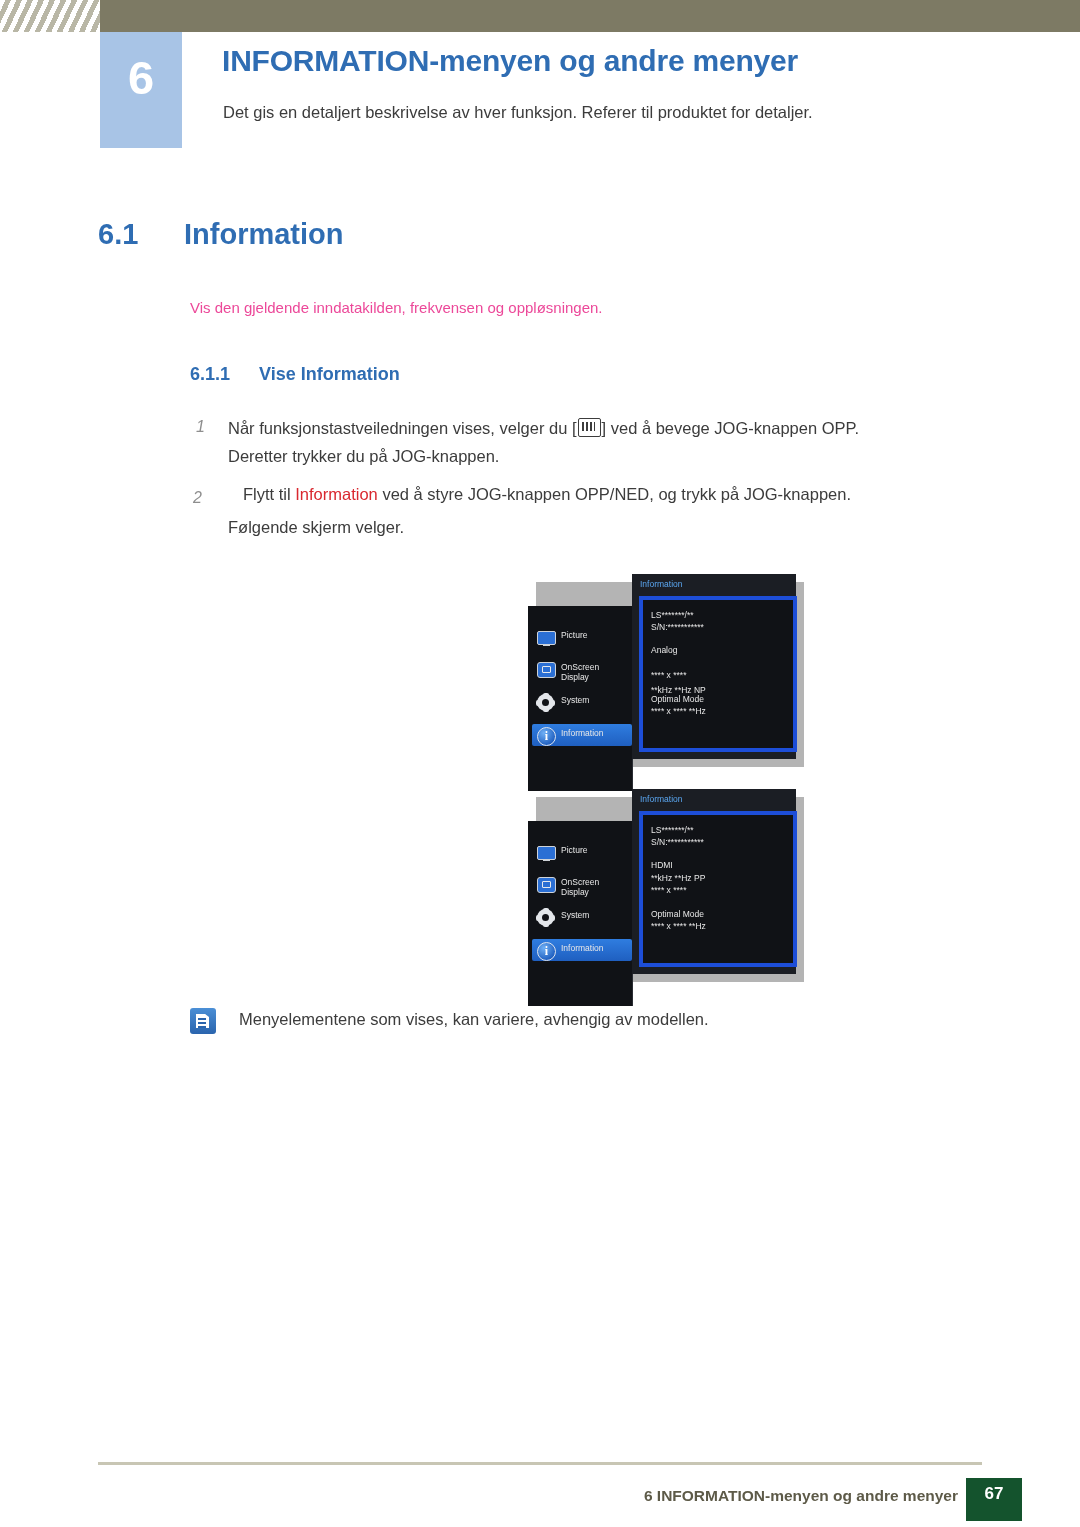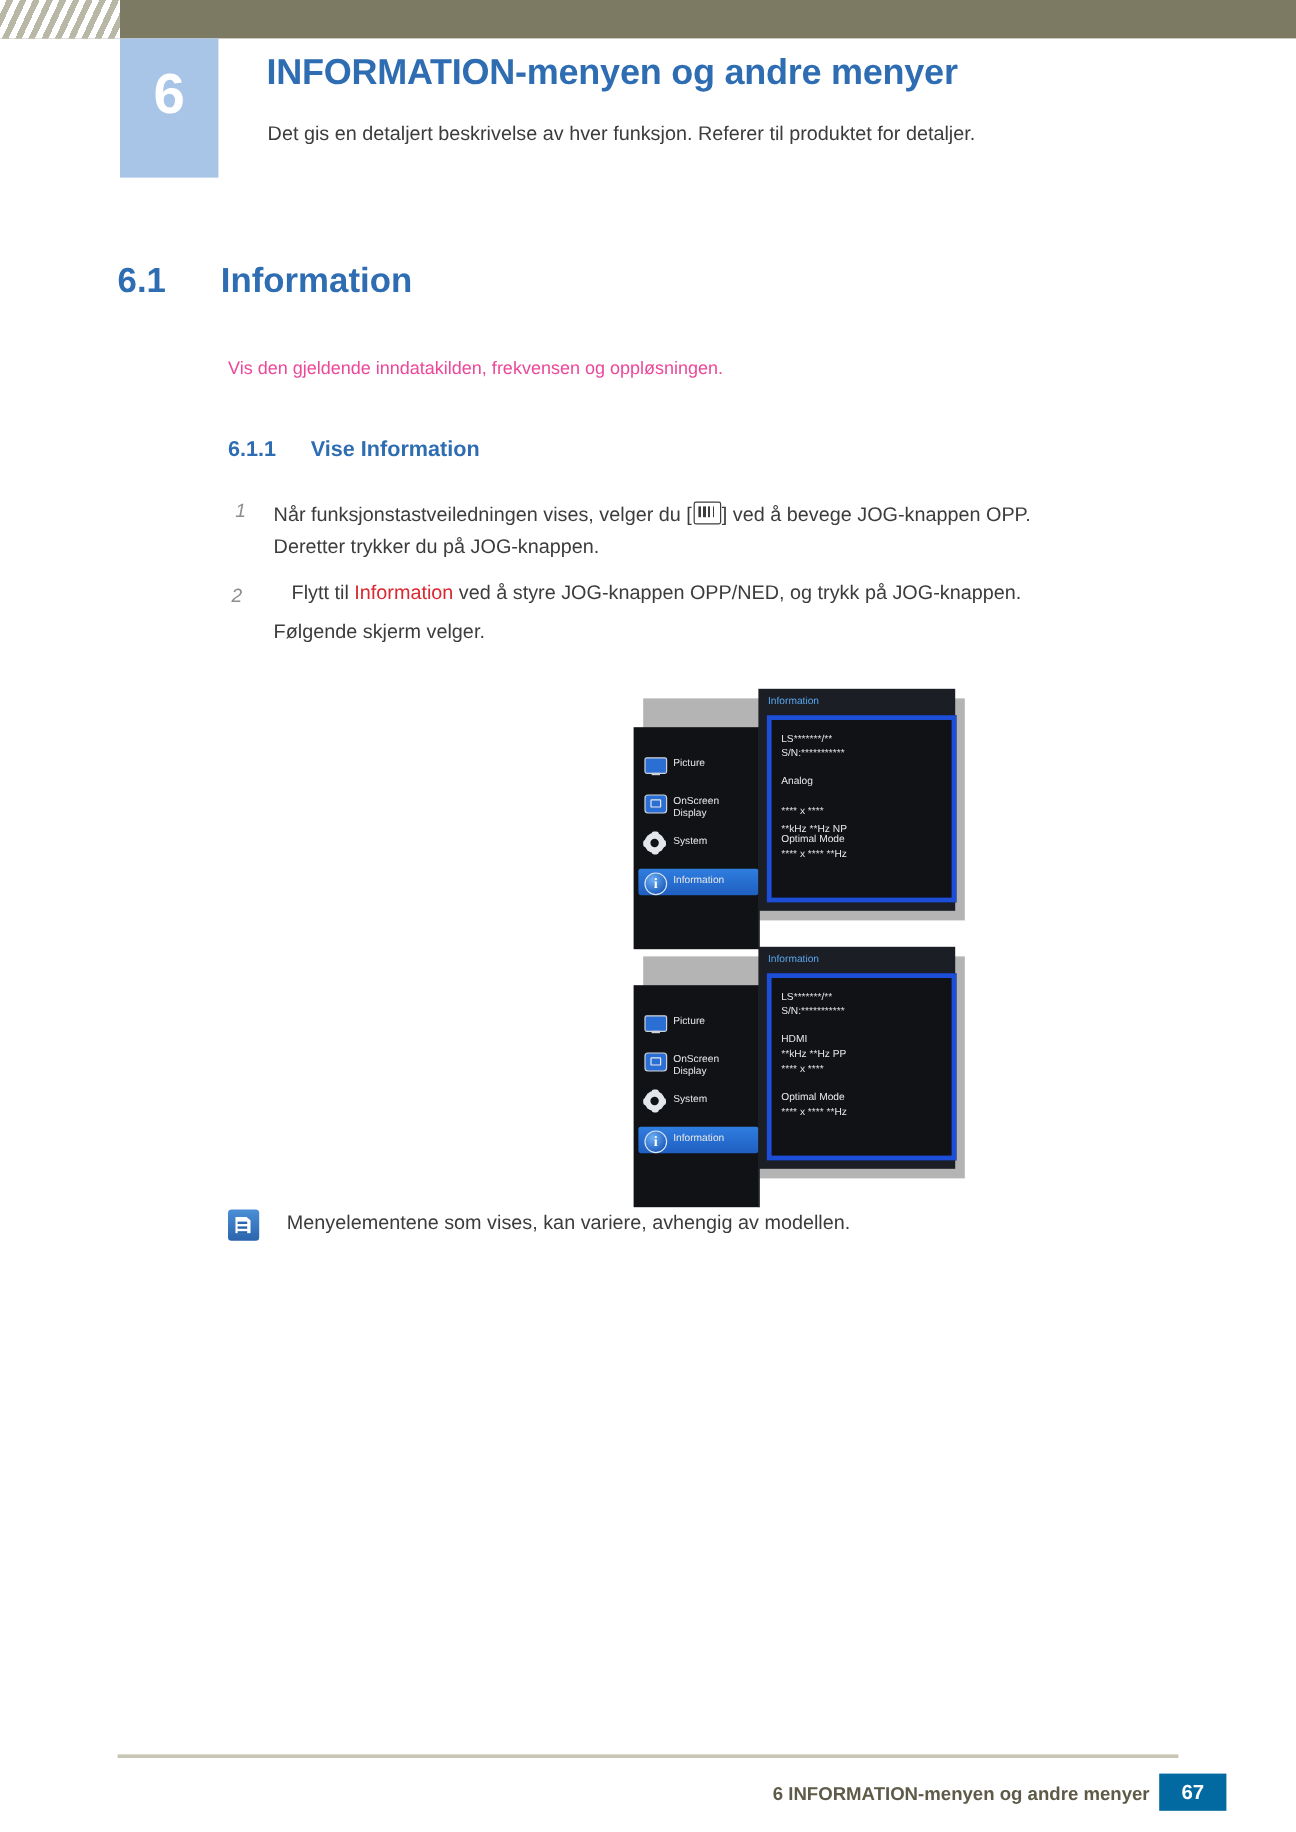--- a/index.html
+++ b/index.html
@@ -359,22 +359,22 @@
     right: 122px; top: 1487px;
     font-size: 15.5px;
     font-weight: bold;
     color: #5d5a48;
     text-align: right;
   }
   .footer-page {
     position: absolute;
     left: 966px; top: 1478px;
     width: 56px;
-    height: 31px;
-    background: #0369a1;
+    height: 43px;
+    background: #14532d;
   }
   .footer-page span {
     position: absolute;
     left: 0; top: 6px;
     width: 56px;
     text-align: center;
     font-size: 17px;
     font-weight: bold;
     color: #ffffff;
   }

